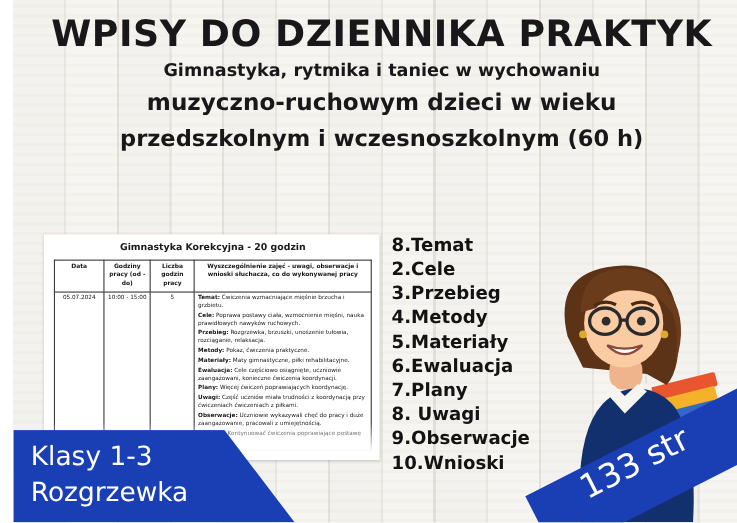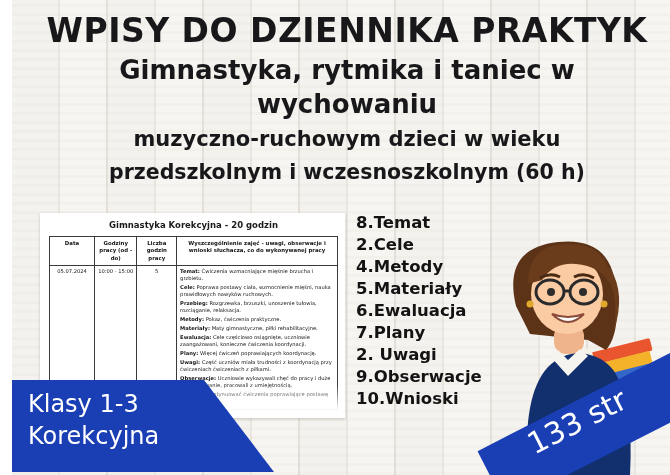--- a/index.html
+++ b/index.html
@@ -50,21 +50,21 @@
     font-size: 33px;
     letter-spacing: 0.5px;
     color: #18181a;
     line-height: 1.04;
     margin: 0 0 6px 0;
     text-transform: uppercase;
   }
   .sub-line {
     font-family: "DejaVu Sans", sans-serif;
     font-weight: bold;
-    font-size: 26px;
+    font-size: 16px;
     color: #18181a;
     line-height: 1.28;
     margin: 0 auto;
     width: 630px;
   }
   .sub-line.l2 { font-size: 21px; margin-top: 5px; }
   .sub-line.l3 { font-size: 20.5px; margin-top: 6px; }
   .hours-line {
     font-family: "DejaVu Sans", sans-serif;
     font-weight: bold;
@@ -154,21 +154,21 @@
     width: 200px;
     height: 247px;
   }
 
   
   .blue-banner {
     position: absolute;
     left: 0;
     bottom: 0;
     width: 262px;
-    height: 95px;
+    height: 84px;
     background: #1a3fb5;
     clip-path: polygon(0 0, 192px 0, 262px 92px, 0 92px);
   }
   .blue-banner .bt1,
   .blue-banner .bt2 {
     position: absolute;
     left: 16px;
     color: #ffffff;
     font-family: "DejaVu Sans", sans-serif;
     font-size: 24px;
@@ -245,25 +245,26 @@
           </td>
         </tr>
       </tbody>
     </table>
     <div class="doc-fade"></div>
   </div>
 
   <div class="list-block">
     <div class="list-item">8.Temat</div>
     <div class="list-item">2.Cele</div>
+    <div class="list-item">3.Przebieg</div>
     <div class="list-item">4.Metody</div>
     <div class="list-item">5.Materiały</div>
     <div class="list-item">6.Ewaluacja</div>
     <div class="list-item">7.Plany</div>
-    <div class="list-item">2. Uwagi</div>
+    <div class="list-item">8. Uwagi</div>
     <div class="list-item">9.Obserwacje</div>
     <div class="list-item">10.Wnioski</div>
   </div>
 
   <svg class="teacher" viewBox="0 0 200 247">
 
     <g>
       <rect x="108" y="118" width="68" height="13" rx="2" fill="#e8552e" transform="rotate(-14 142 124)"></rect>
       <rect x="106" y="131" width="70" height="13" rx="2" fill="#f3b229" transform="rotate(-14 141 137)"></rect>
       <rect x="104" y="144" width="72" height="13" rx="2" fill="#3567c9" transform="rotate(-14 140 150)"></rect>
@@ -299,18 +300,18 @@
     <path d="M98 49 q10 -5 20 1" stroke="#4a2a12" stroke-width="3" fill="none"></path>
 
     <path d="M76 86 q16 16 32 0 q-16 6 -32 0 z" fill="#ffffff" stroke="#8a4a3a" stroke-width="2"></path>
 
     <circle cx="54" cy="76" r="3.5" fill="#e0a92c"></circle>
     <circle cx="128" cy="76" r="3.5" fill="#e0a92c"></circle>
   </svg>
 
   <div class="blue-banner">
     <div class="bt1">Klasy 1-3</div>
-    <div class="bt2">Korekcyjna</div>
+    <div class="bt2">Rozgrzewka</div>
   </div>
 
   <div class="ribbon"></div>
   <div class="ribbon-text">133 str</div>
 </div>
 
 </body></html>

